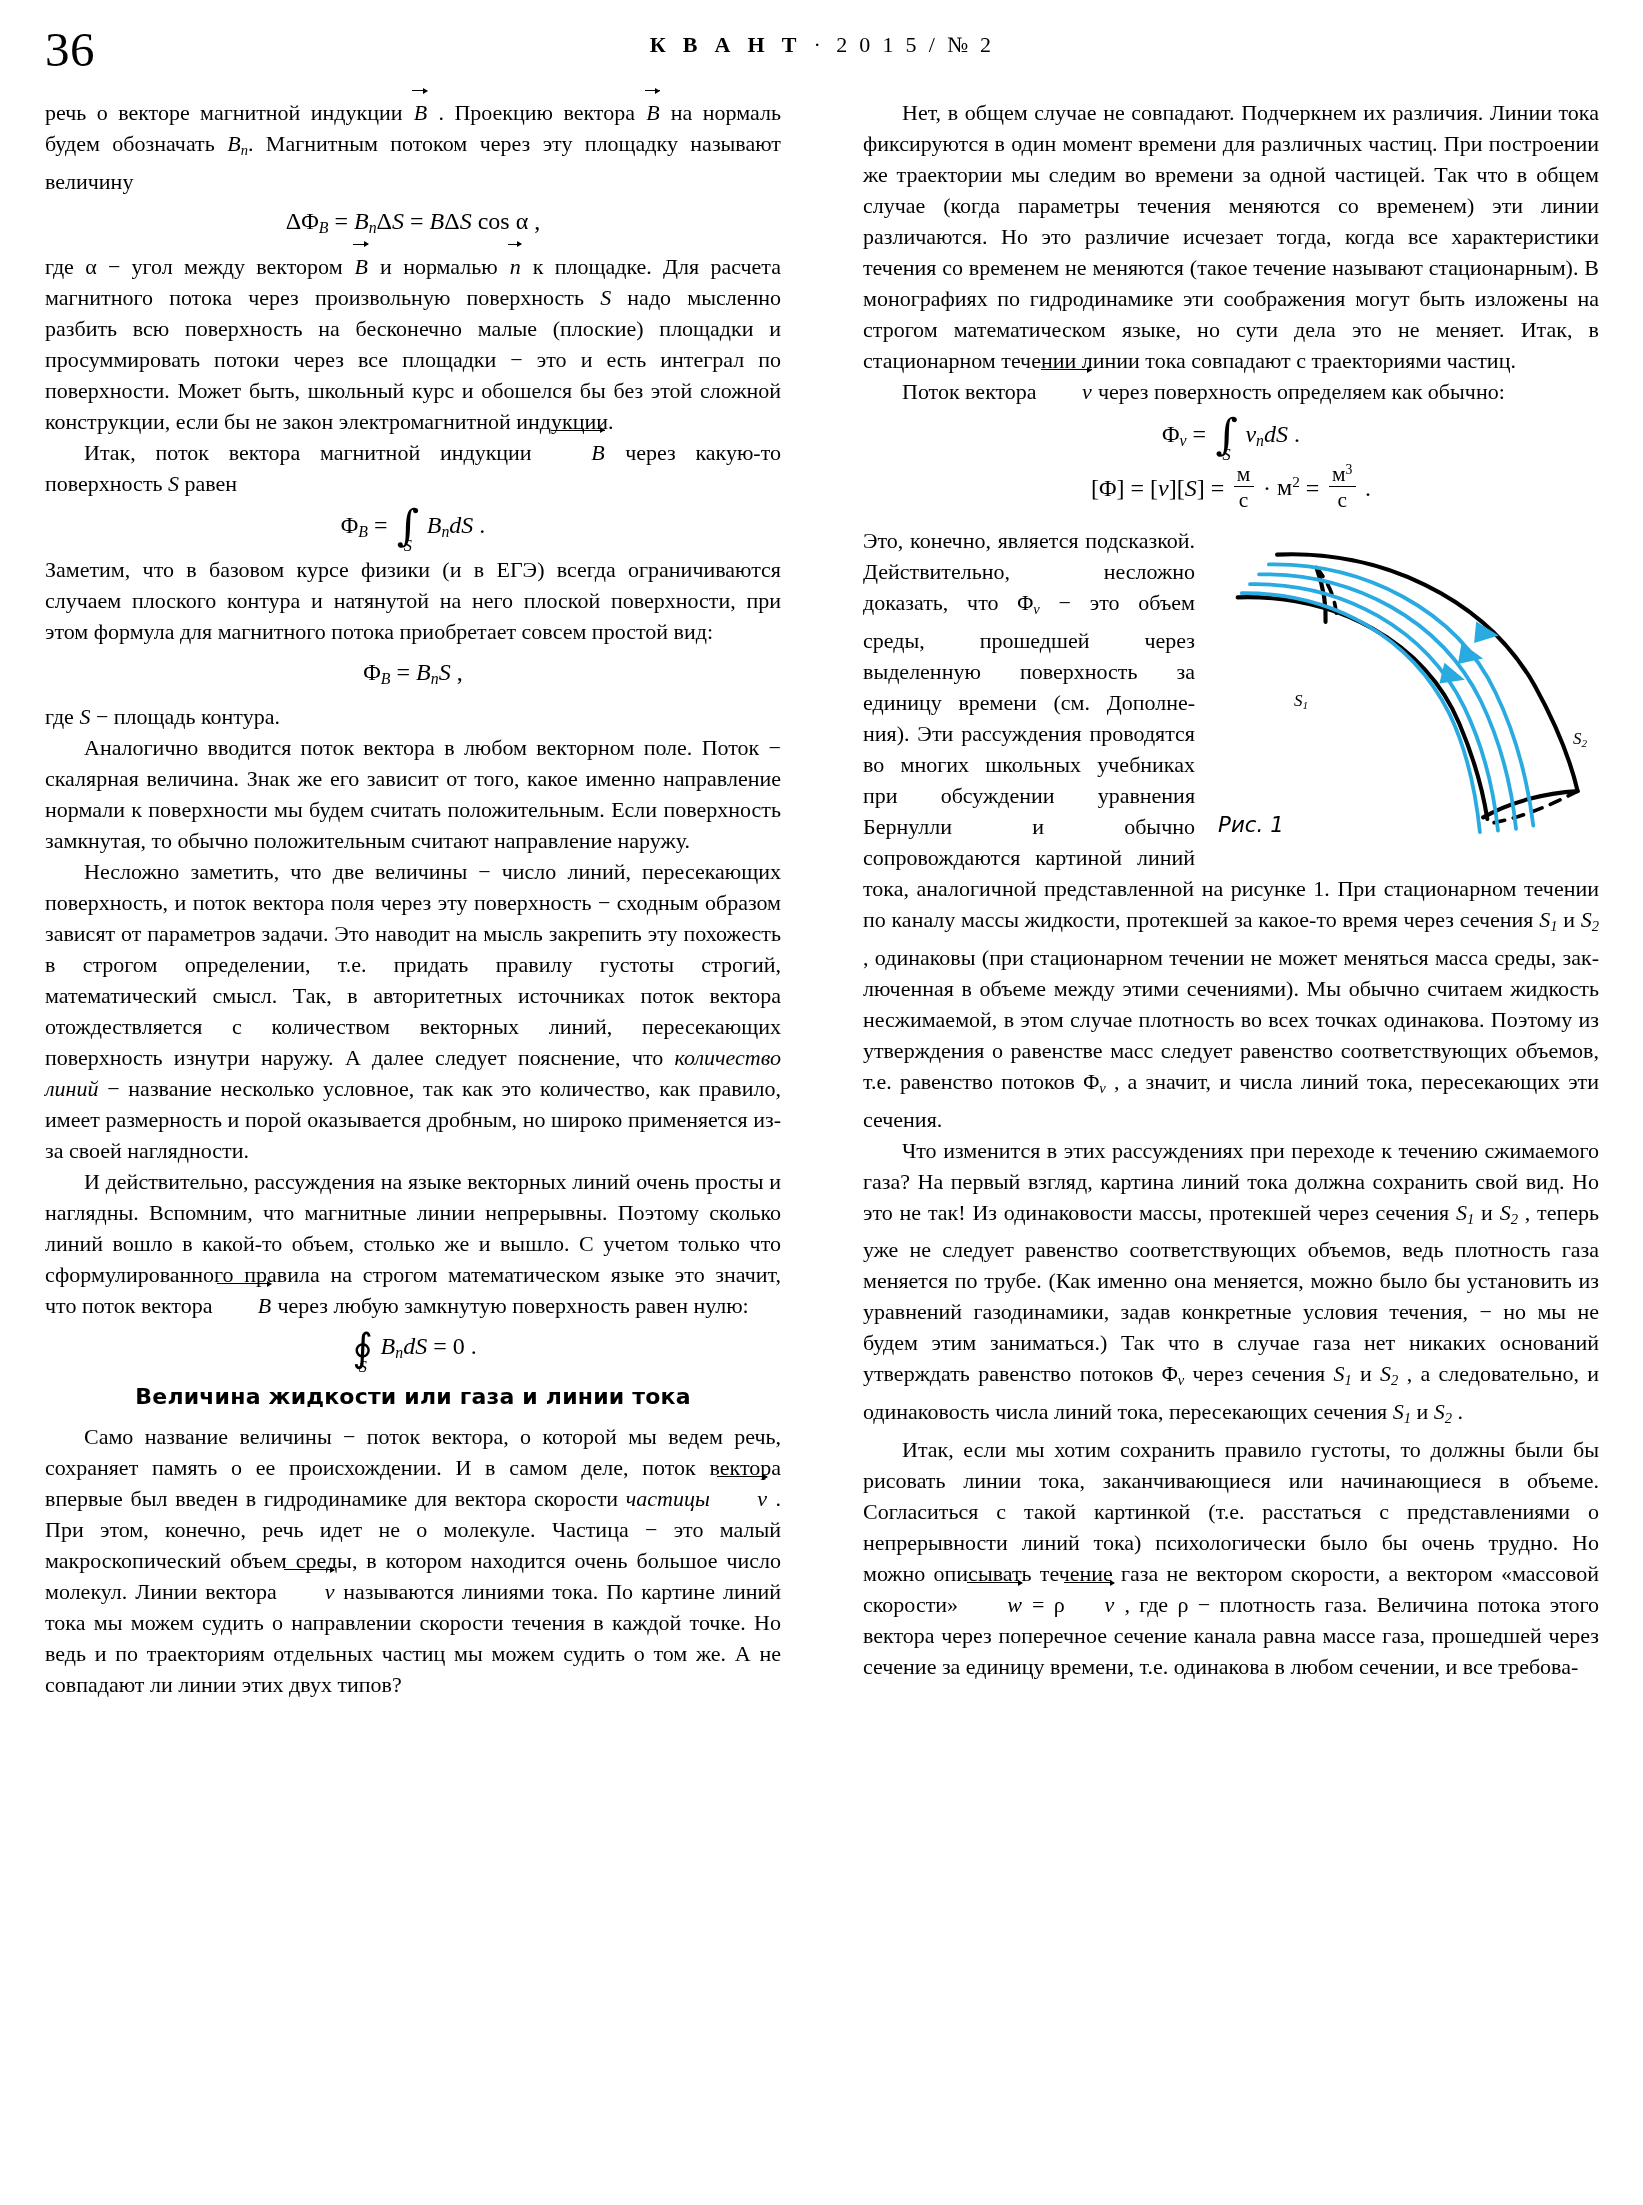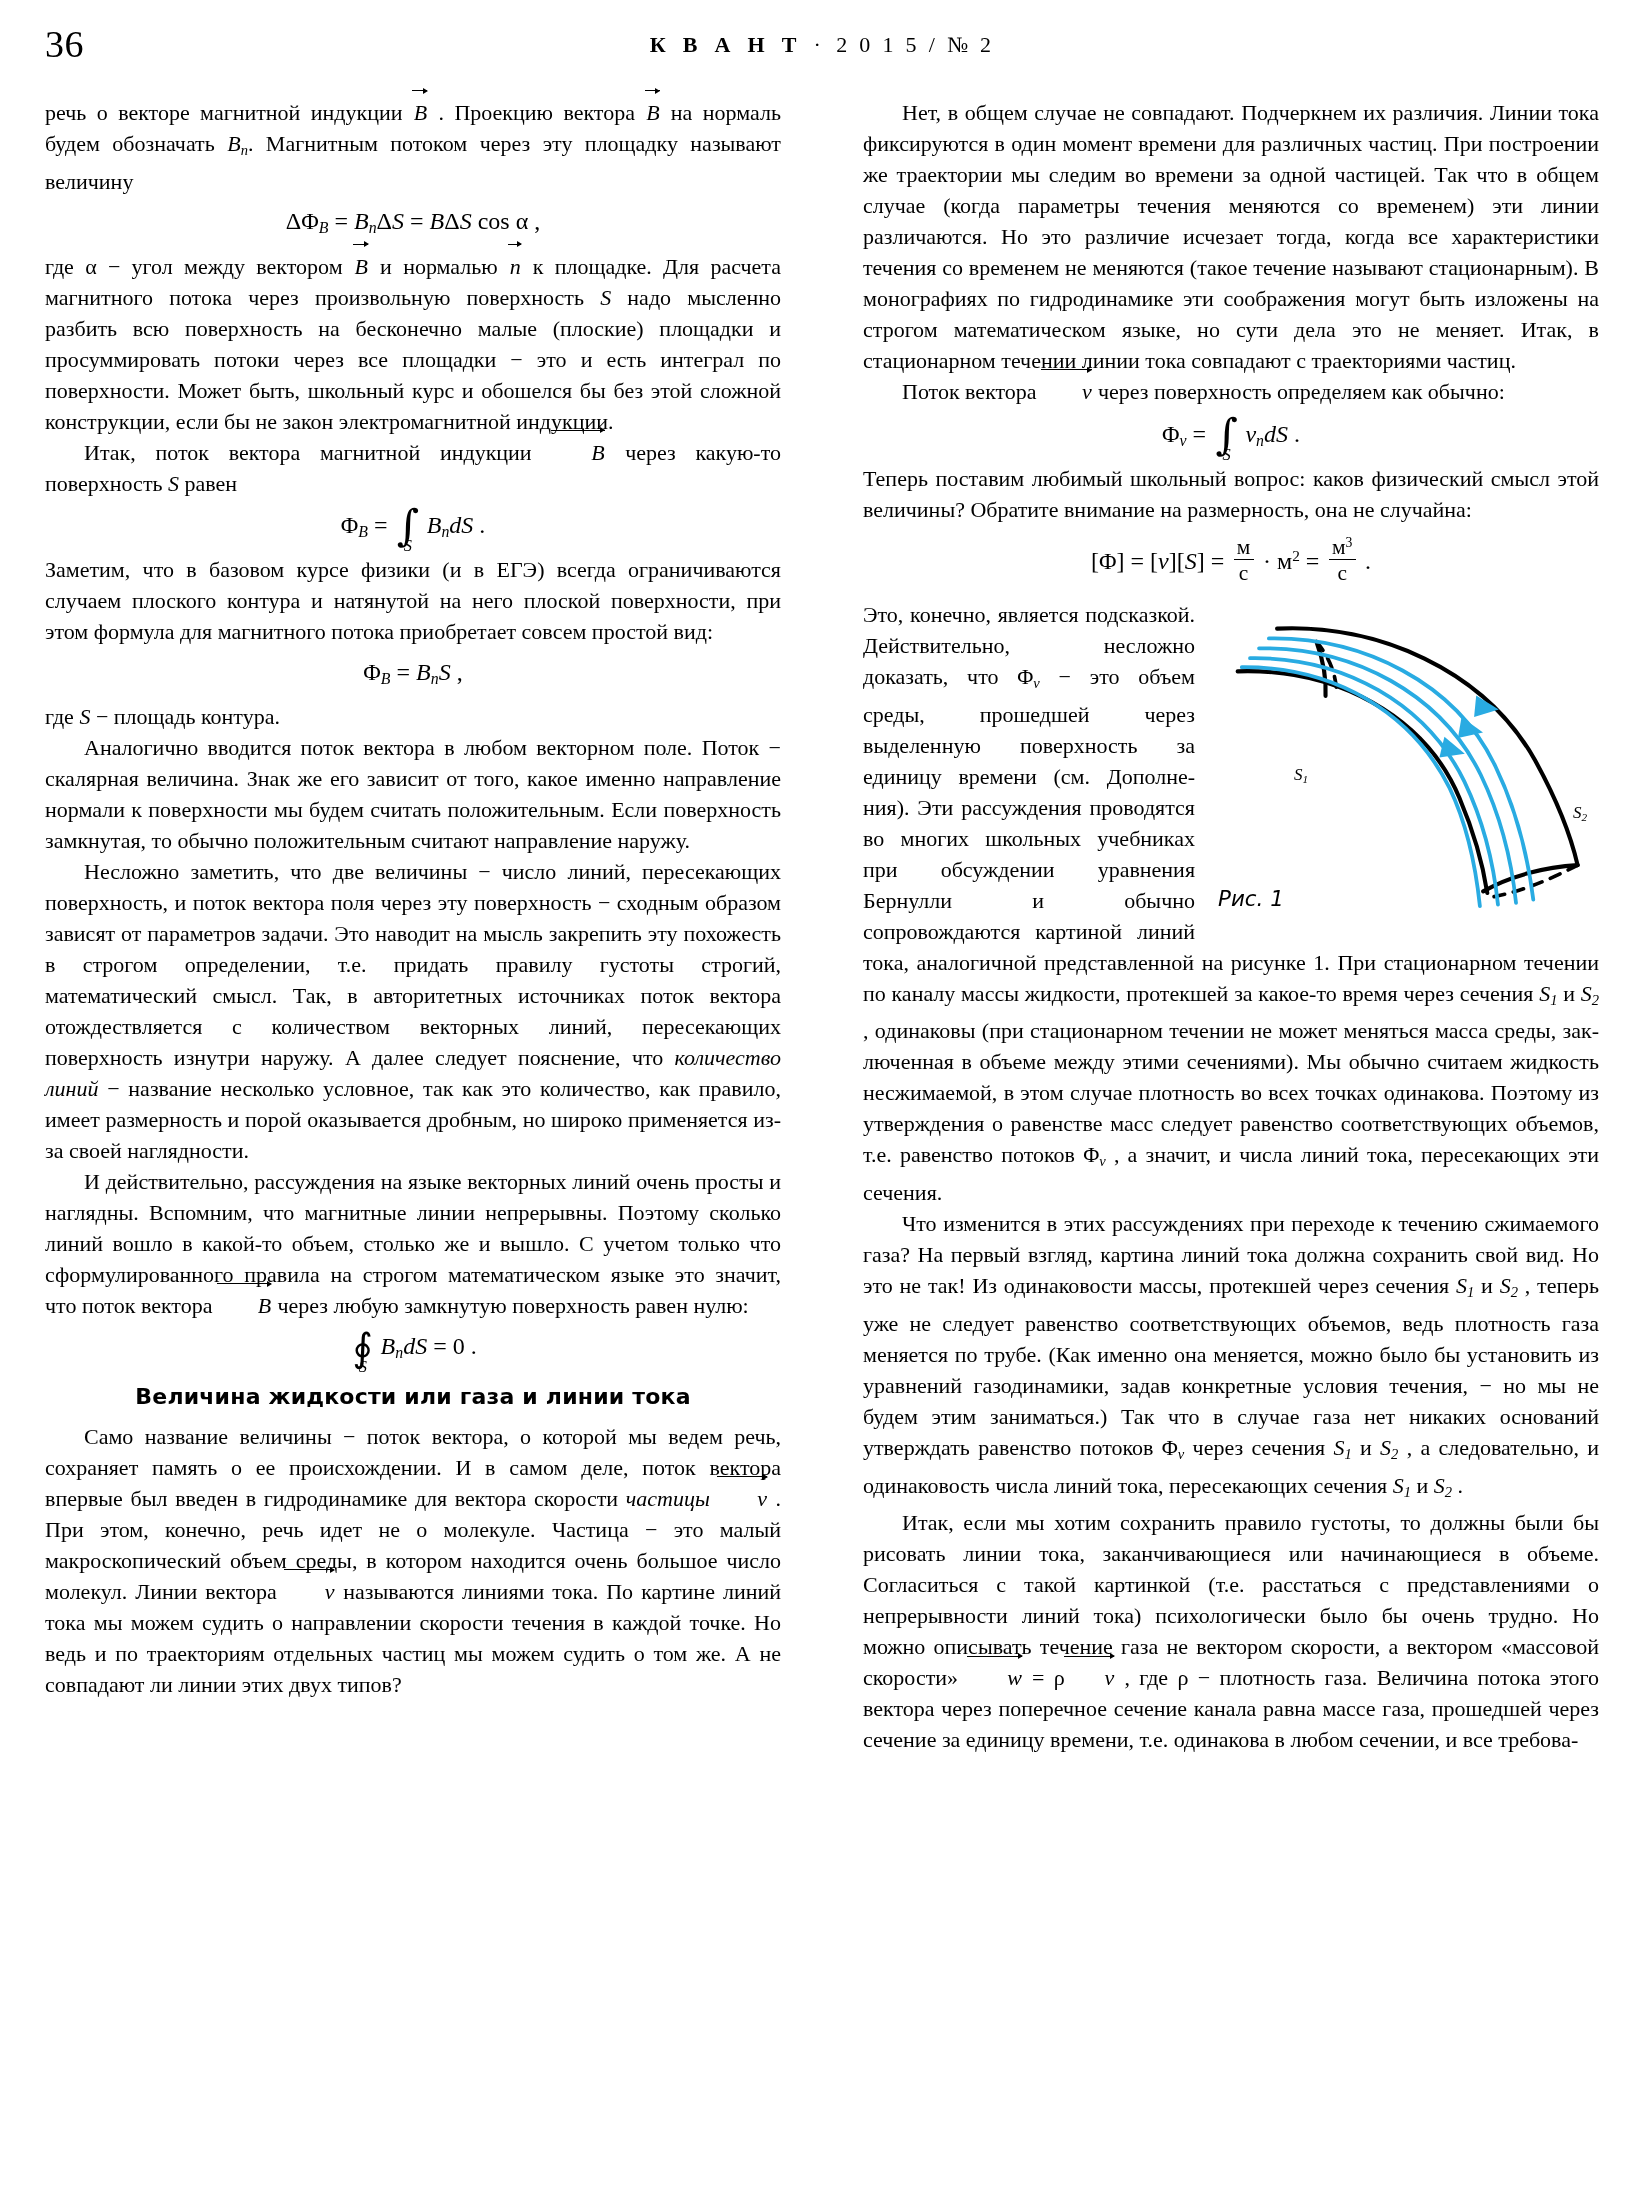--- a/index.html
+++ b/index.html
@@ -24,21 +24,21 @@
     position: absolute;
     top: 25px;
     left: 45px;
     right: 45px;
     height: 49px;
   }
   .folio {
     position: absolute;
     left: 0;
     top: 0;
-    font-size: 38px;
+    font-size: 49px;
     line-height: 1;
     font-family: "Liberation Serif", "DejaVu Serif", serif;
     letter-spacing: 0.4px;
   }
   .journal {
     position: absolute;
     left: 0;
     right: 0;
     top: 6.6px;
     text-align: center;
@@ -270,21 +270,20 @@
     <div class="col col-right">
 
       <p class="ind">Нет, в общем случае не совпадают. Подчеркнем их разли­чия. Линии тока фиксируются в один момент времени для различных частиц. При построении же траектории мы сле­дим во времени за одной частицей. Так что в общем случае (когда параметры течения меняются со временем) эти линии различаются. Но это различие исчезает тогда, когда все характеристики течения со временем не меняются (такое течение называют стационарным). В монографиях по гидро­динамике эти соображения могут быть изложены на строгом математическом языке, но сути дела это не меняет. Итак, в стационарном течении линии тока совпадают с траекториями частиц.</p>
 
       <p class="ind">Поток вектора <span class="vec">v</span> через поверхность определяем как обычно:</p>
 
       <div class="eq">
         <span class="up">Φ</span><sub>v</sub> <span class="up">=</span> <span class="intg"><span class="sign">∫</span><span class="lim">S</span></span> <i>v</i><sub>n</sub><i>dS</i> <span class="up">.</span>
       </div>
 
-      <p>Теперь поставим любимый школьный вопрос: каков физи­ческий смысл этой величины? Обратите внимание на размер­ность, она не случайна:</p>
 
       <div class="eq">
         <span class="up">[</span><span class="up">Φ</span><span class="up">] = [</span><i>v</i><span class="up">][</span><i>S</i><span class="up">] =</span>
         <span class="frac"><span class="num">м</span><span class="den">с</span></span>
         <span class="up">·</span> <span class="up">м<sup>2</sup></span> <span class="up">=</span>
         <span class="frac"><span class="num">м<sup>3</sup></span><span class="den">с</span></span>
         <span class="up">.</span>
       </div>
 
       <div class="figure">

